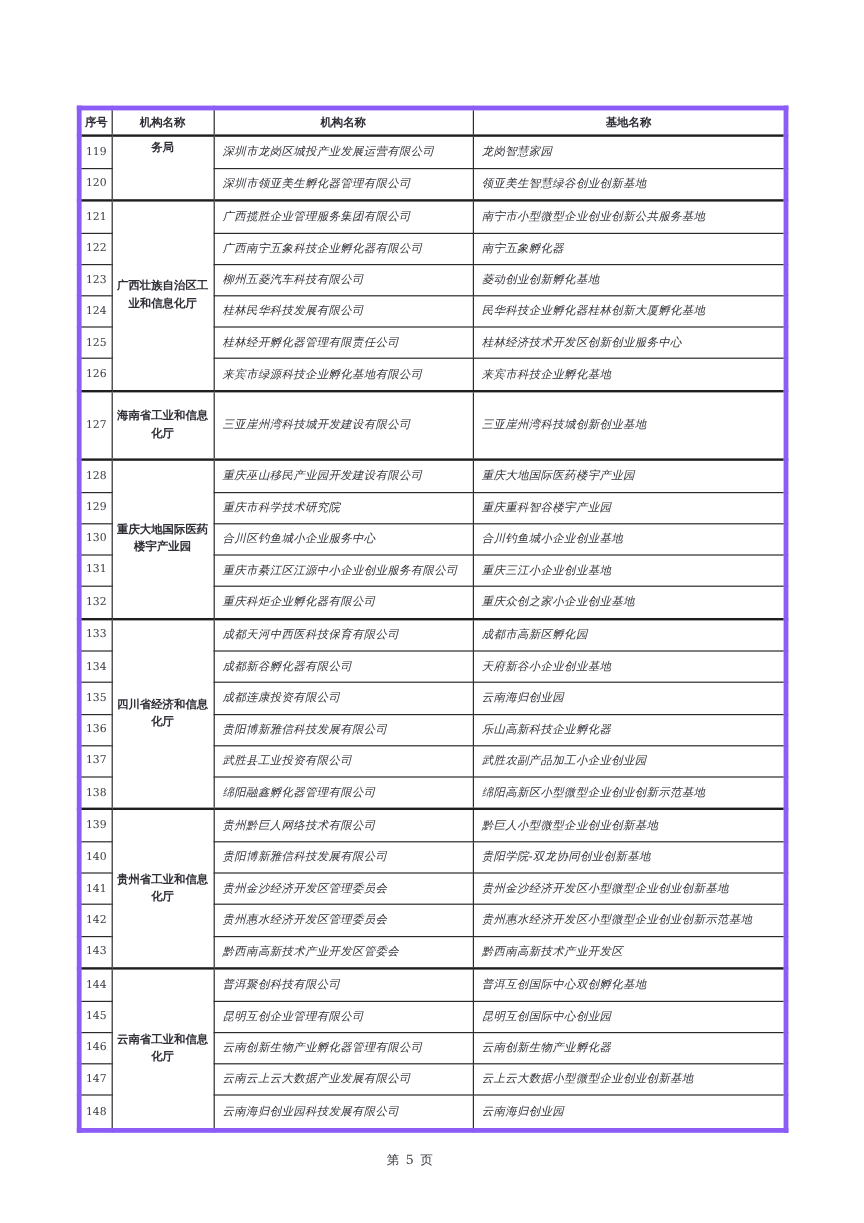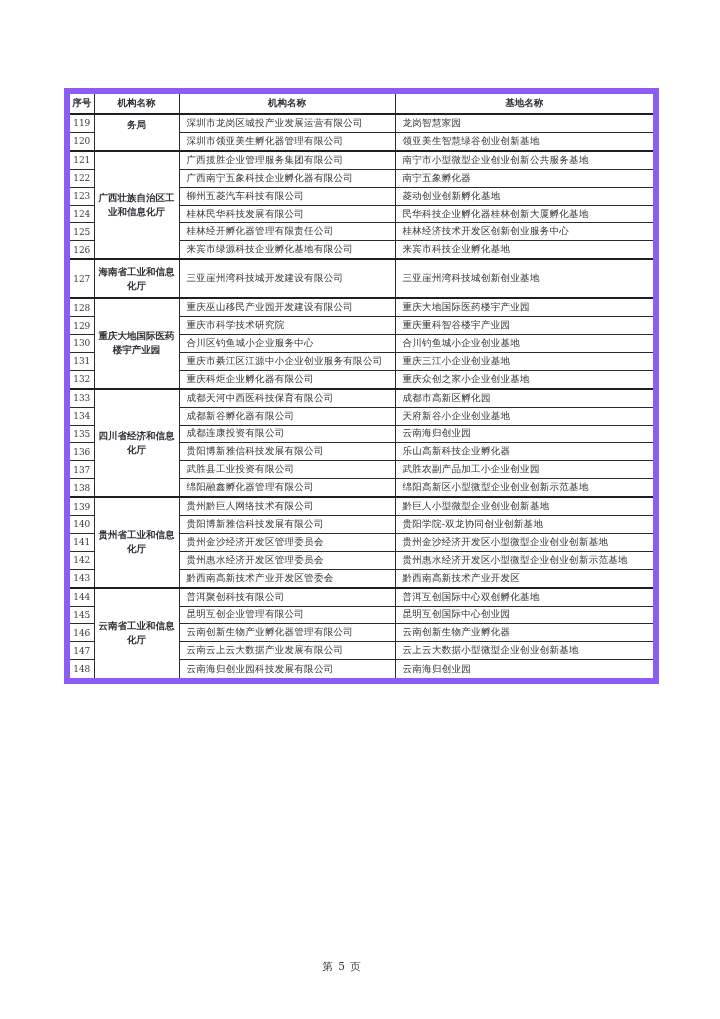--- a/index.html
+++ b/index.html
@@ -9,24 +9,24 @@
     position: relative;
     overflow: hidden;
     font-family: "DejaVu Serif", "Liberation Serif", serif;
     color: #33333b;
   }
   .page { position: absolute; inset: 0; background: #ffffff; }
 
   table.base-table {
     position: absolute;
     left: 64px; top: 88px;
-    width: 589px; height: 596px;
+    width: 589px; height: 856px;
     border-collapse: collapse;
     table-layout: fixed;
-    border: 6px solid #8b5cf6;
+    border: 4px solid #8b5cf6;
   }
   th, td {
     border: 1px solid #2b2b2b;
     overflow: hidden;
     vertical-align: middle;
   }
   thead th {
     height: 23px;
     font-family: "DejaVu Sans", "Liberation Sans", sans-serif;
     font-weight: 700;
@@ -38,35 +38,36 @@
   tr.group-start td { border-top: 2px solid #1f1f1f; margin-left: 25px; }
   td.num {
     text-align: center;
     font-size: 9px;
     font-family: "DejaVu Serif", "Liberation Serif", serif;
     color: #3a3a44;
   }
   td.unit {
     text-align: center;
     vertical-align: middle;
-    font-family: Liberation Sans, sans-serif;
+    font-family: Liberation Mono, monospace;
     font-weight: 700;
     font-size: 9.5px;
     line-height: 1.5;
     color: #2e2e36;
     padding: 0 2px;
   }
   td.unit.top { vertical-align: top; padding-top: 3px; }
   td.org, td.base {
     text-align: left;
     font-size: 9.5px;
     padding: 0 4px 0 7px;
     letter-spacing: 0.3px;
     color: #33333b;
     white-space: nowrap;
+    font-style: italic;
   }
 
   .footer {
     position: absolute;
     left: 0; top: 960px; width: 684px;
     text-align: center;
     font-size: 10.5px;
     letter-spacing: 1px;
     color: #3a3a44;
   }

